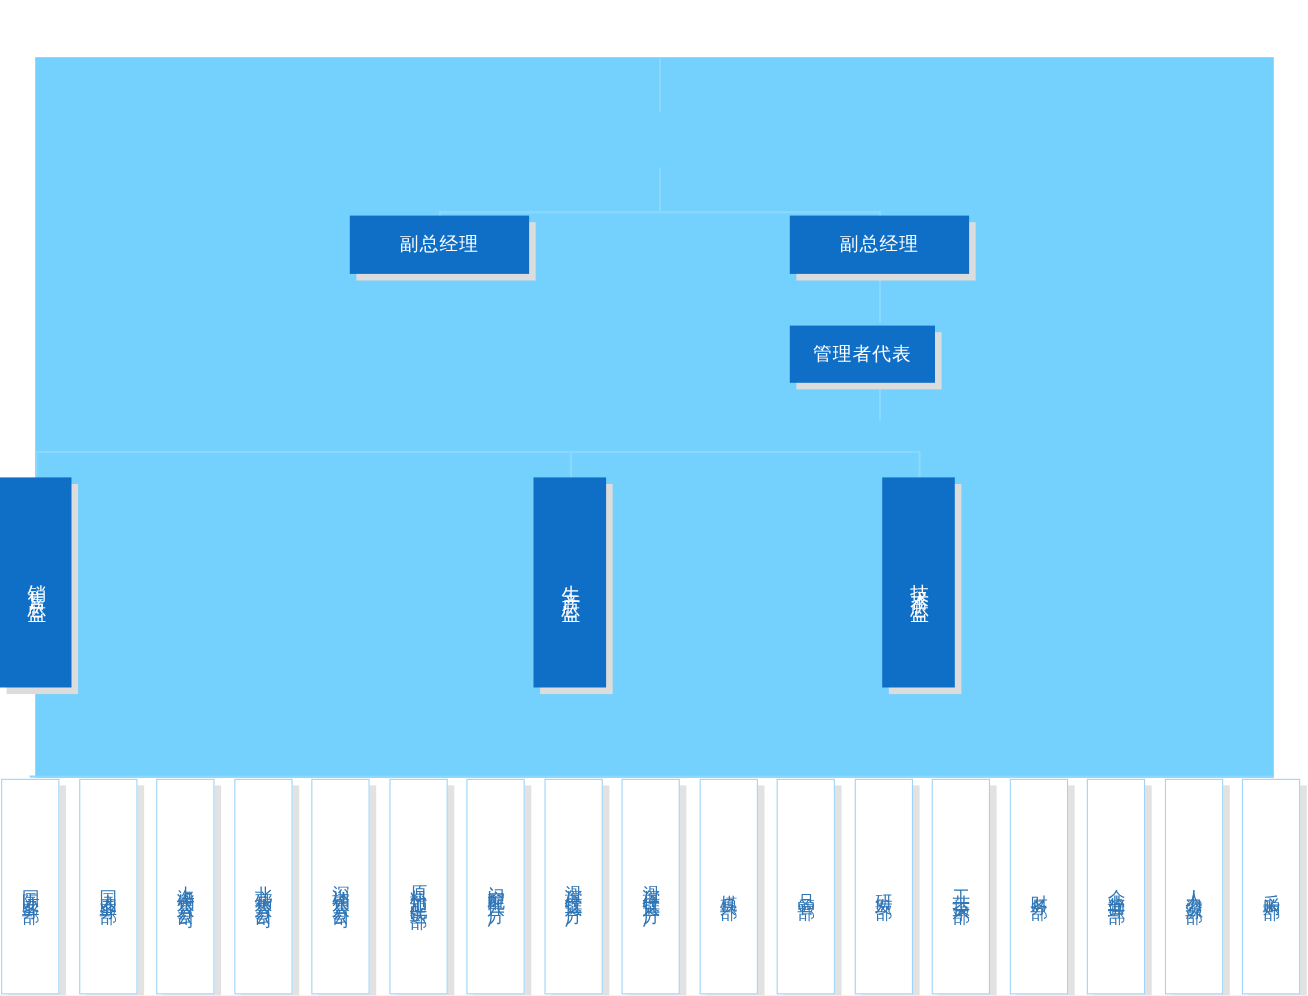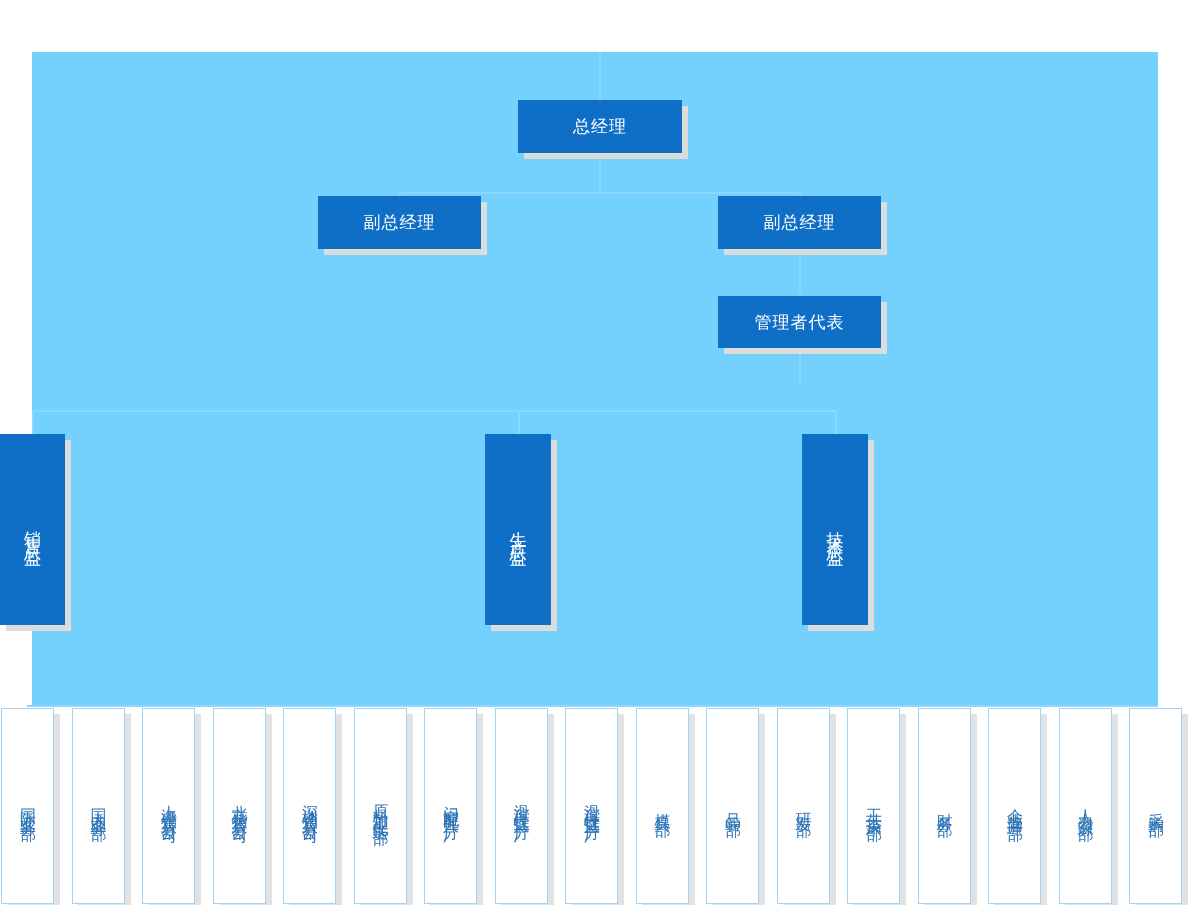--- a/index.html
+++ b/index.html
@@ -99,33 +99,30 @@
   <div class="conn conn-v" style="left:799px; top:192px; height:6px;"></div>
   <div class="conn conn-v" style="left:799px; top:253px; height:40px;"></div>
   <div class="conn conn-v" style="left:799px; top:352px; height:30px;"></div>
   <div class="conn conn-h" style="left:32px; top:410px; width:804px;"></div>
   <div class="conn conn-v" style="left:32px; top:410px; height:24px;"></div>
   <div class="conn conn-v" style="left:518px; top:410px; height:24px;"></div>
   <div class="conn conn-v" style="left:835px; top:410px; height:24px;"></div>
   <div class="conn conn-h" style="left:27px; top:705px; width:1131px;"></div>
 
 
-  <div class="exec-box" style="left:518px; top:100px; width:164px; height:53px;">
-    <span class="exec-label">总经理</span>
-  </div>
 
   <div class="exec-box" style="left:318px; top:196px; width:163px; height:53px;">
     <span class="exec-label">副总经理</span>
   </div>
 
   <div class="exec-box" style="left:718px; top:196px; width:163px; height:53px;">
     <span class="exec-label">副总经理</span>
   </div>
 
-  <div class="exec-box" style="left:718px; top:296px; width:163px; height:52px;">
+  <div class="exec-box" style="left:718px; top:296px; width:132px; height:52px;">
     <span class="exec-label">管理者代表</span>
   </div>
 
   <div class="exec-box vertical" style="left:0px; top:434px; width:65px; height:191px;">
     <span class="exec-label">销售总监</span>
   </div>
 
   <div class="exec-box vertical" style="left:485px; top:434px; width:66px; height:191px;">
     <span class="exec-label">生产总监</span>
   </div>

